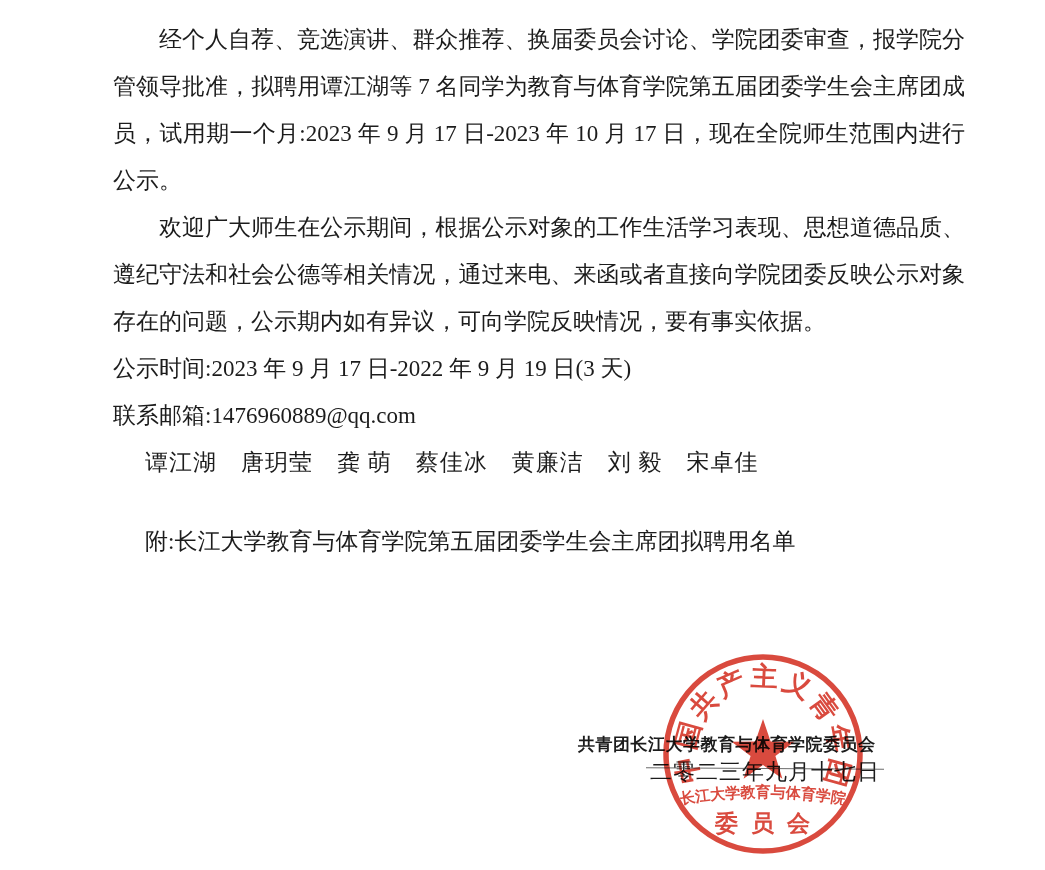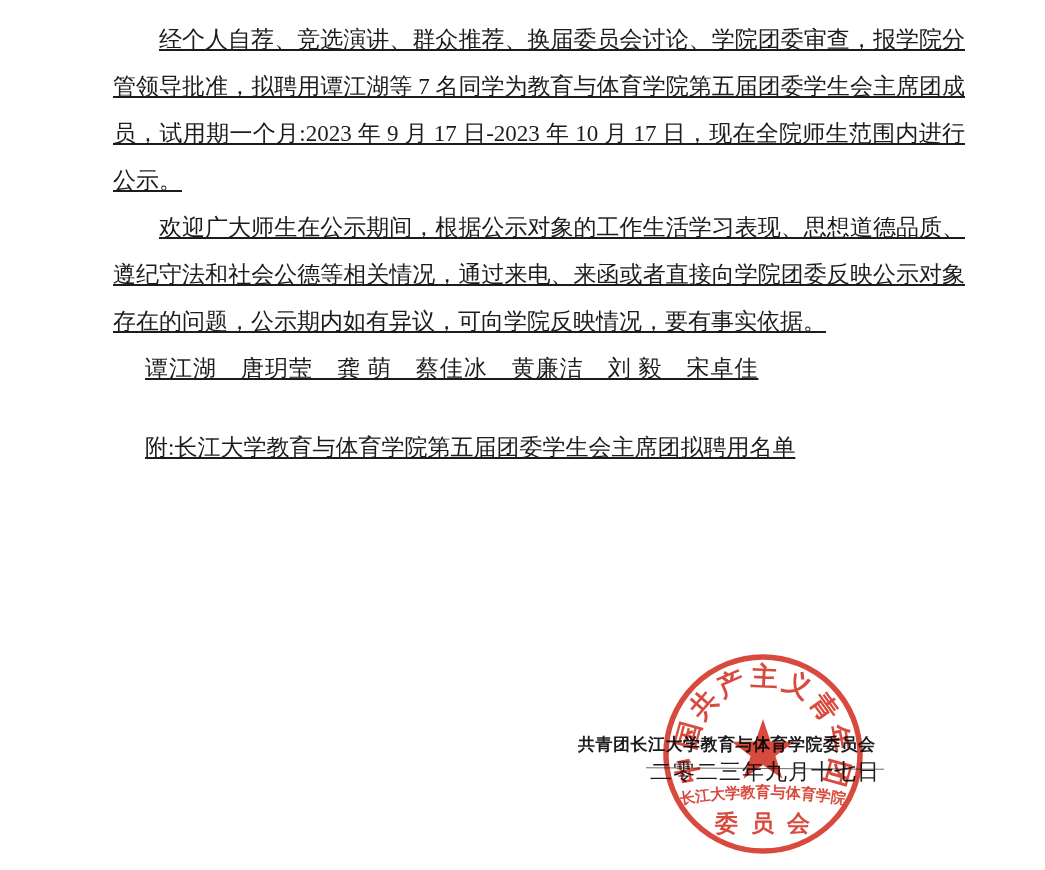--- a/index.html
+++ b/index.html
@@ -13,21 +13,21 @@
     color: #1c1c1c;
   }
   .body-text {
     position: absolute;
     left: 113px;
     top: 16px;
     width: 852px;
     font-size: 23px;
     line-height: 47px;
   }
-  .body-text p { margin: 0; text-decoration: underline; }
+  .body-text p { margin: 0; }
   .para { text-align: justify; text-indent: 2em; }
   .info-line { text-align: left; }
   .attachment-line { margin-top: 32px !important; padding-left: 32px; }
   .names-line { padding-left: 32px; letter-spacing: 1px; }
   .sig-org {
     position: absolute;
     left: 578px;
     top: 733px;
     font-size: 17px;
     letter-spacing: 0.5px;
@@ -69,20 +69,22 @@
   }
 </style>
 </head>
 <body>
 
 <div class="page">
 
   <div class="body-text">
     <p class="para">经个人自荐、竞选演讲、群众推荐、换届委员会讨论、学院团委审查，报学院分管领导批准，拟聘用谭江湖等 7 名同学为教育与体育学院第五届团委学生会主席团成员，试用期一个月:2023 年 9 月 17 日-2023 年 10 月 17 日，现在全院师生范围内进行公示。</p>
     <p class="para">欢迎广大师生在公示期间，根据公示对象的工作生活学习表现、思想道德品质、遵纪守法和社会公德等相关情况，通过来电、来函或者直接向学院团委反映公示对象存在的问题，公示期内如有异议，可向学院反映情况，要有事实依据。</p>
+    <p class="info-line">公示时间:2023 年 9 月 17 日-2022 年 9 月 19 日(3 天)</p>
+    <p class="info-line">联系邮箱:1476960889@qq.com</p>
     <p class="info-line names-line">谭江湖　唐玥莹　龚 萌　蔡佳冰　黄廉洁　刘 毅　宋卓佳</p>
     <p class="info-line attachment-line">附:长江大学教育与体育学院第五届团委学生会主席团拟聘用名单</p>
   </div>
 
   <div class="sig-org">共青团长江大学教育与体育学院委员会</div>
   <div class="sig-date">二零二三年九月十七日</div>
   <div class="date-strike"></div>
 
   <svg class="seal" viewBox="0 0 212 212" width="212" height="212">
     <circle cx="106" cy="106" r="97" fill="none" stroke="#d63a2d" stroke-width="5.5"></circle>

